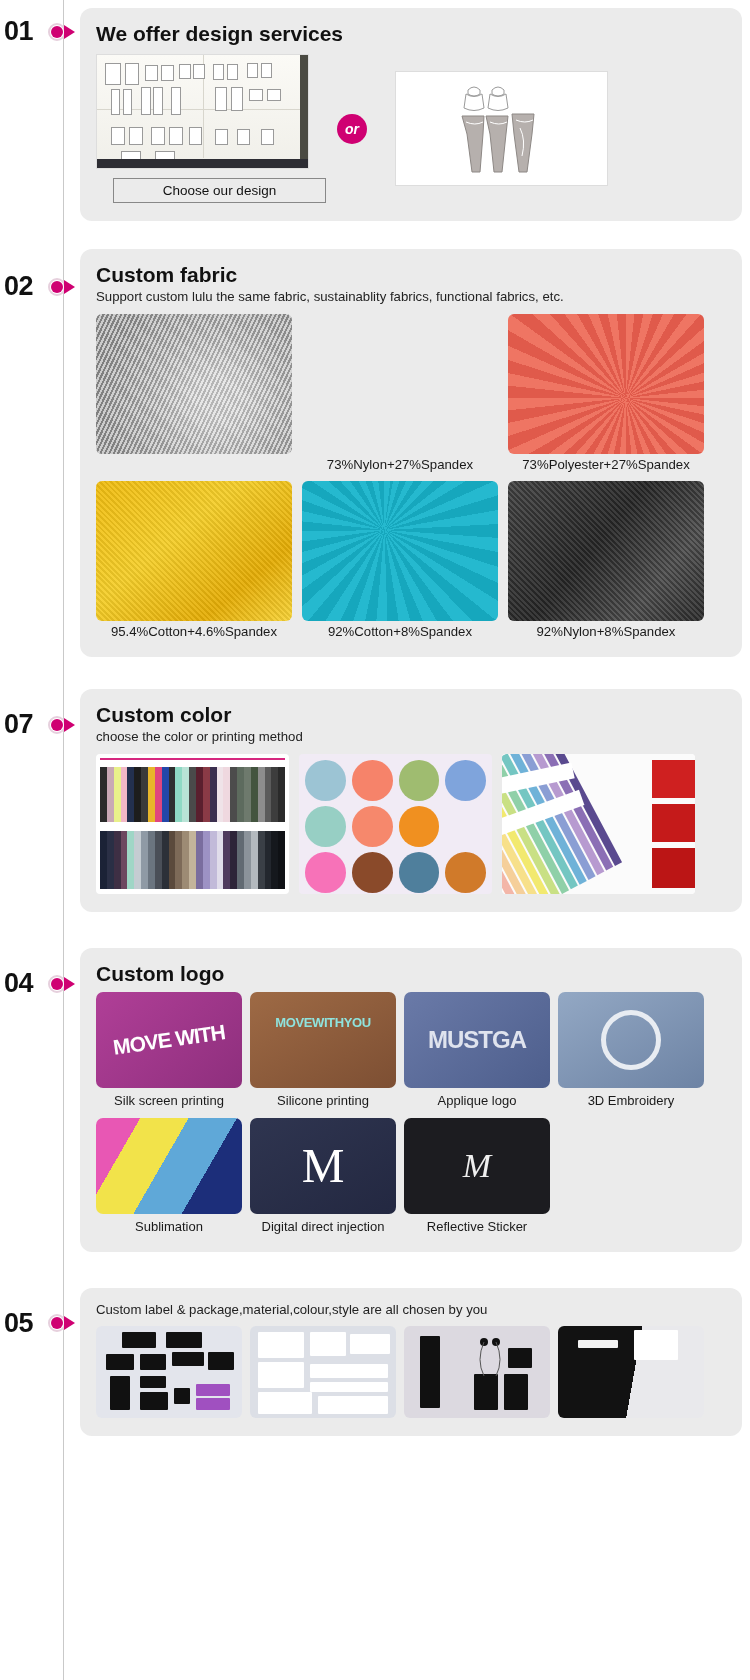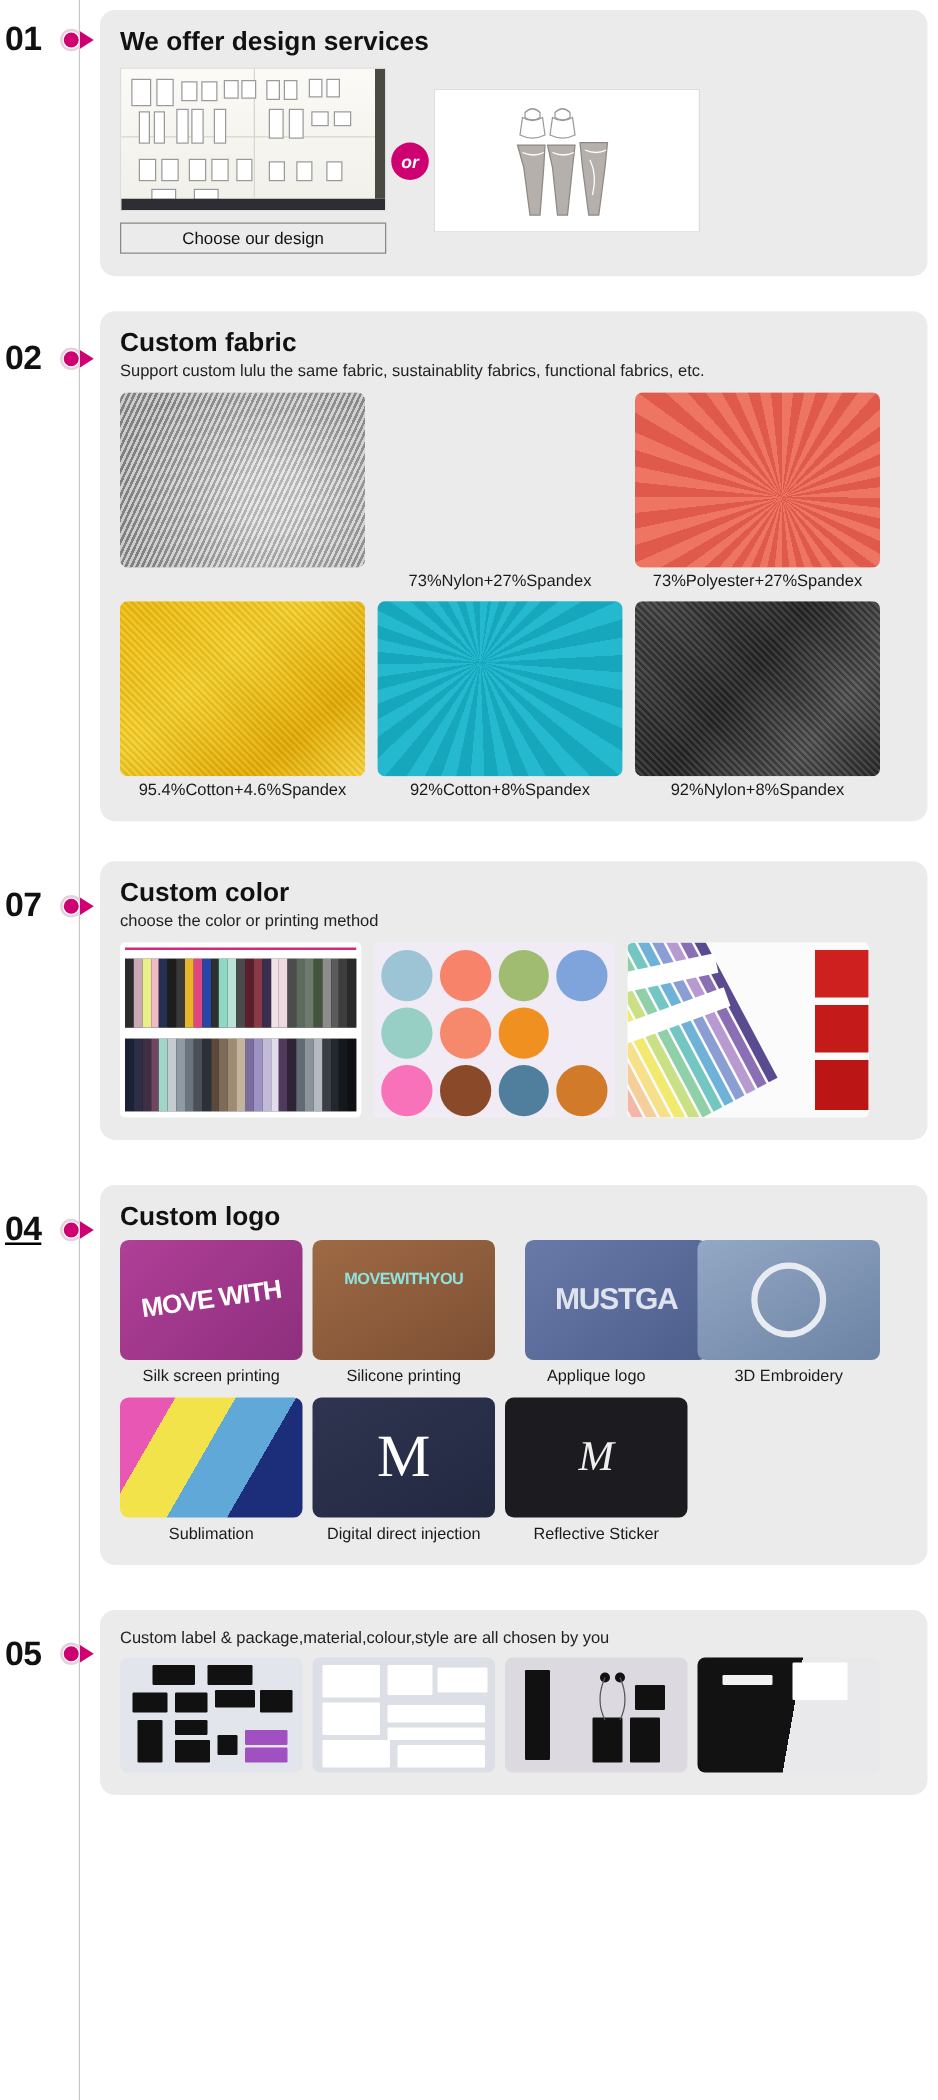--- a/index.html
+++ b/index.html
@@ -98,21 +98,21 @@
   }
 
   
   .s1-row {
     display: flex;
     align-items: center;
     gap: 0;
     margin-top: 8px;
   }
   .s1-col { width: 213px; }
-  .s1-mid { width: 38px; display: flex; justify-content: center; align-items: center; }
+  .s1-mid { width: 86px; display: flex; justify-content: center; align-items: center; }
   .or-badge {
     width: 30px; height: 30px; border-radius: 50%;
     background: #cf0072; color: #fff;
     font-size: 14px; font-weight: bold;
     display: flex; align-items: center; justify-content: center;
     font-style: italic;
   }
   .shot {
     width: 213px; height: 115px;
     background: #f3f2ee;
@@ -124,20 +124,21 @@
   .btn {
     margin-top: 9px;
     width: 213px;
     height: 25px;
     border: 1px solid #888;
     background: #ebebeb;
     font-size: 13.5px;
     color: #111;
     display: flex; align-items: center; justify-content: center;
     cursor: pointer;
+    margin-left: 17px;
   }
 
   
   .cad { position:absolute; inset:0; background:linear-gradient(#fbfaf6,#f0efe9); }
   .cad .vdiv { position:absolute; top:0; bottom:10px; width:1px; background:#d8d6cd; left:50%;}
   .cad .hdiv { position:absolute; left:0; right:0; height:1px; background:#d8d6cd; top:48%;}
   .cad .taskbar { position:absolute; left:0; right:0; bottom:0; height:9px; background:#2d2d33;}
   .cad .side { position:absolute; right:0; top:0; bottom:9px; width:8px; background:#4a4a42;}
   .gmt { position:absolute; background:#fff; border:1px solid #9a9a9a; }
 
@@ -186,21 +187,21 @@
   .logo-item { width:146px; }
   .logo-item .img { width:146px; height:96px; border-radius:7px; position:relative; overflow:hidden; }
   .logo-item .cap { font-size:13px; text-align:center; color:#1a1a1a; margin-top:5px; }
   .logo-item .cap.bold { font-weight:bold; }
   .li1 { background:linear-gradient(135deg,#b03f97,#8e2f7d); }
   .li1 .t { position:absolute; inset:0; display:flex; align-items:center; justify-content:center;
             color:#fff; font-weight:bold; font-size:21px; letter-spacing:-1px; transform:rotate(-8deg);}
   .li2 { background:linear-gradient(150deg,#9e6a45,#7d4f33); }
   .li2 .t { position:absolute; top:24%; left:4%; right:4%; text-align:center; color:#8fe3dd;
             font-weight:bold; font-size:13px; letter-spacing:-0.4px; }
-  .li3 { background:linear-gradient(140deg,#6a7aa8,#4d5e8c);margin-left:16px; }
+  .li3 { background:linear-gradient(140deg,#6a7aa8,#4d5e8c); }
   .li3 .t { position:absolute; inset:0; display:flex; align-items:center; justify-content:center;
             color:#dfe3ee; font-weight:bold; font-size:24px; letter-spacing:-1px; }
   .li4 { background:linear-gradient(150deg,#93a8c4,#6d83a4); }
   .li4 .ring { position:absolute; left:50%; top:50%; width:60px; height:60px; margin:-30px 0 0 -30px;
                border:5px solid #e8ecf2; border-radius:50%; }
   .li5 { background:linear-gradient(120deg,#e857b4 0 22%, #f2e34a 22% 46%, #5fa8d8 46% 70%, #1c2e7a 70% 100%); }
   .li6 { background:linear-gradient(150deg,#2f3550,#232841); }
   .li6 .t { position:absolute; inset:0; display:flex; align-items:center; justify-content:center;
             color:#fff; font-family:"Liberation Serif", serif; font-size:48px; }
   .li7 { background:repeating-linear-gradient(0deg,#4a4a3c 0 2px,#3d3d31 2px 4px); }
@@ -474,21 +475,21 @@
             <rect x="150" y="6" width="43" height="38" fill="#cf2020"></rect>
             <rect x="150" y="50" width="43" height="38" fill="#c51a1a"></rect>
             <rect x="150" y="94" width="43" height="40" fill="#bb1515"></rect>
           </svg>
         </div>
       </div>
     </div>
   </div>
 
   <div class="section" style="margin-top:36px;">
-    <div class="marker-row" style="top:22px;text-decoration:underline;">
+    <div class="marker-row" style="top:22px;">
       <div class="num">04</div>
       <div class="dot-wrap">
         <span class="dot-ring"></span>
         <span class="dot-core"></span>
         <span class="dot-tri"></span>
       </div>
     </div>
     <div class="card">
       <h2>Custom logo</h2>
       <div class="logo-grid">

